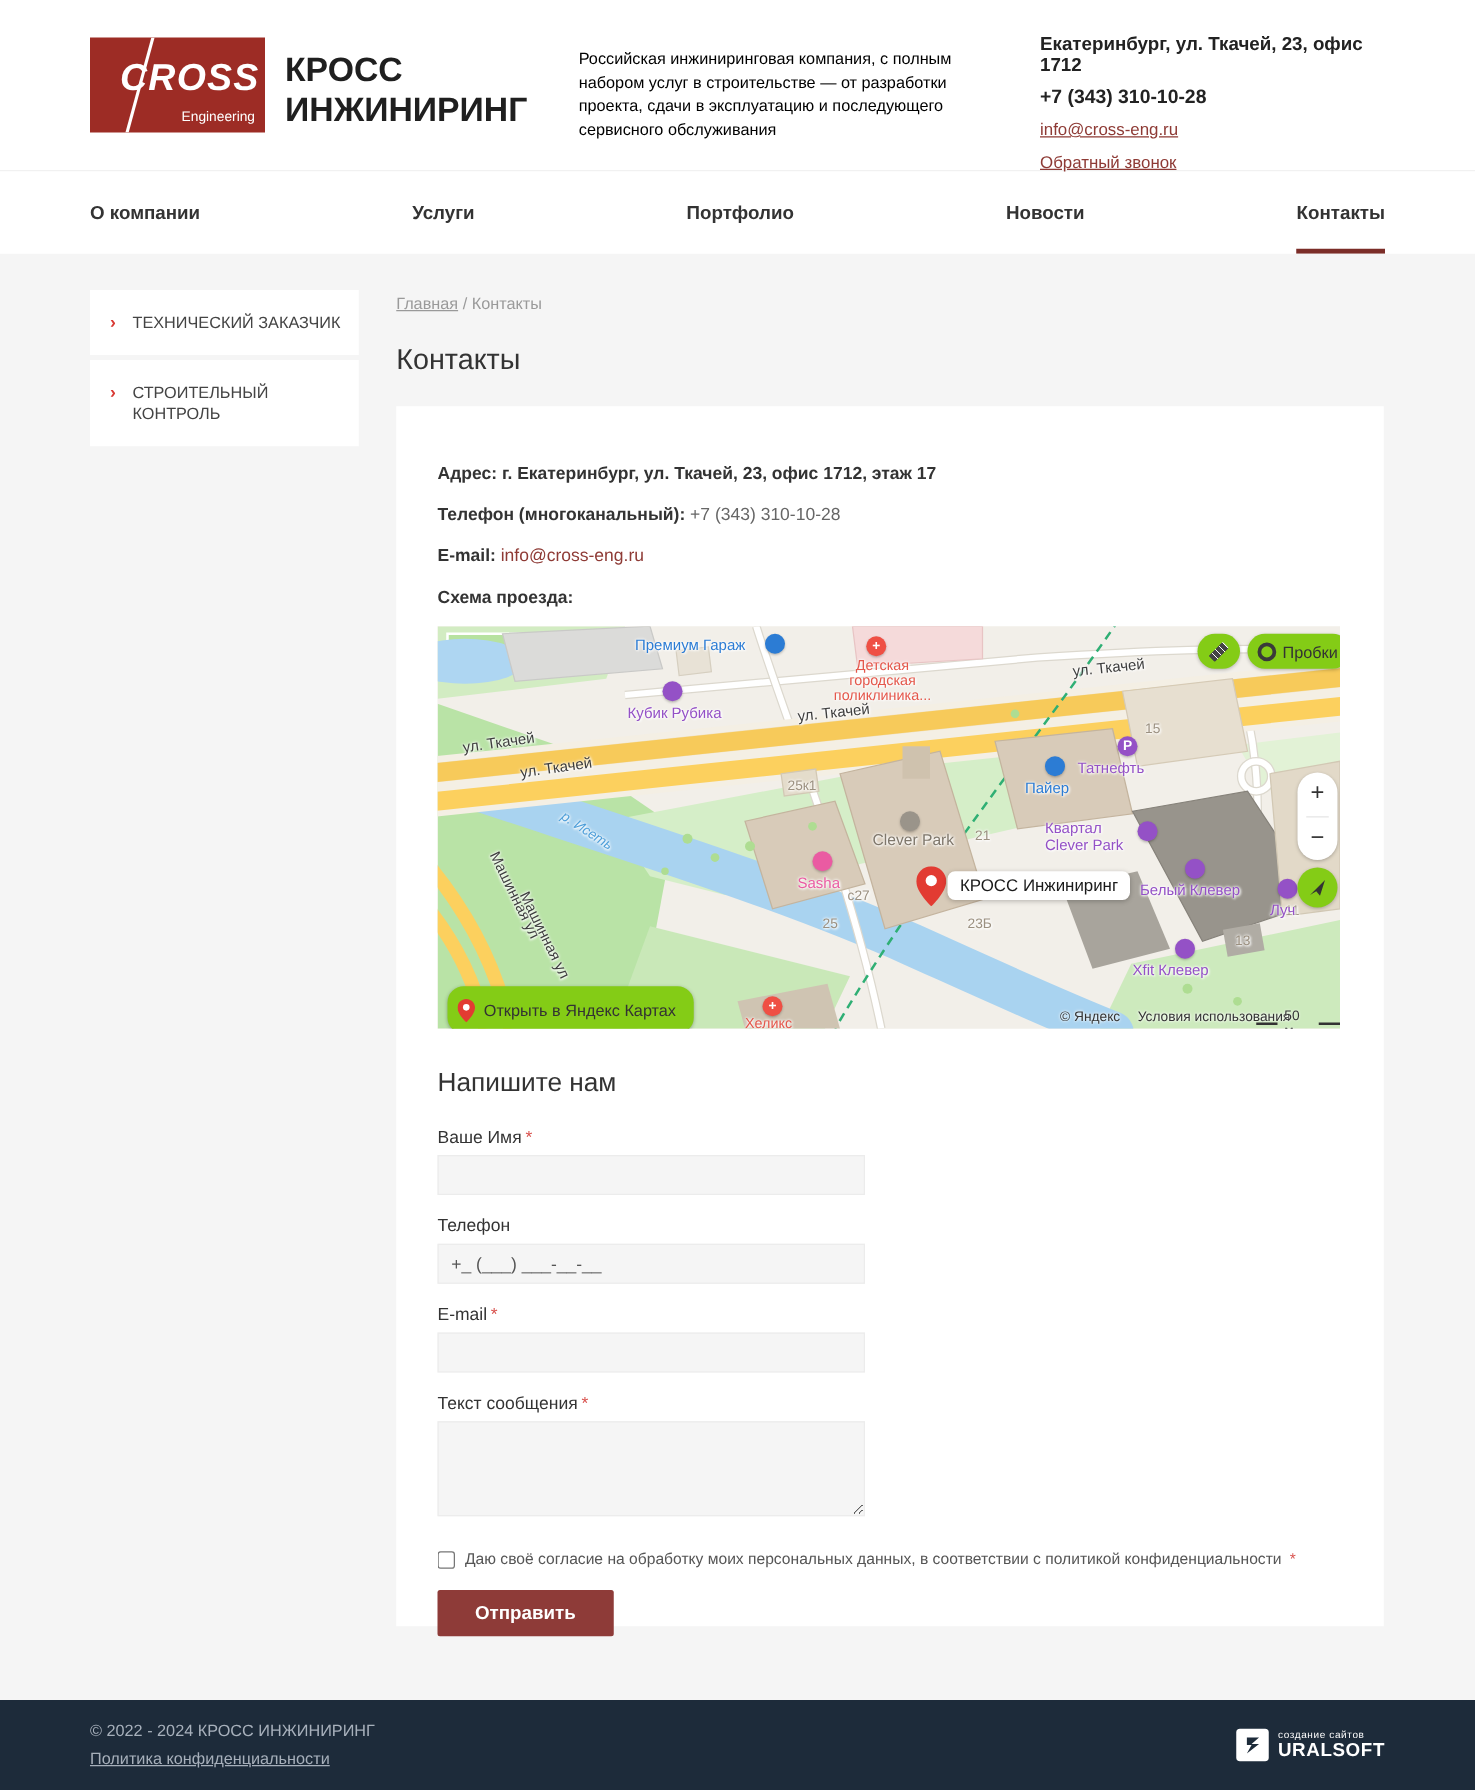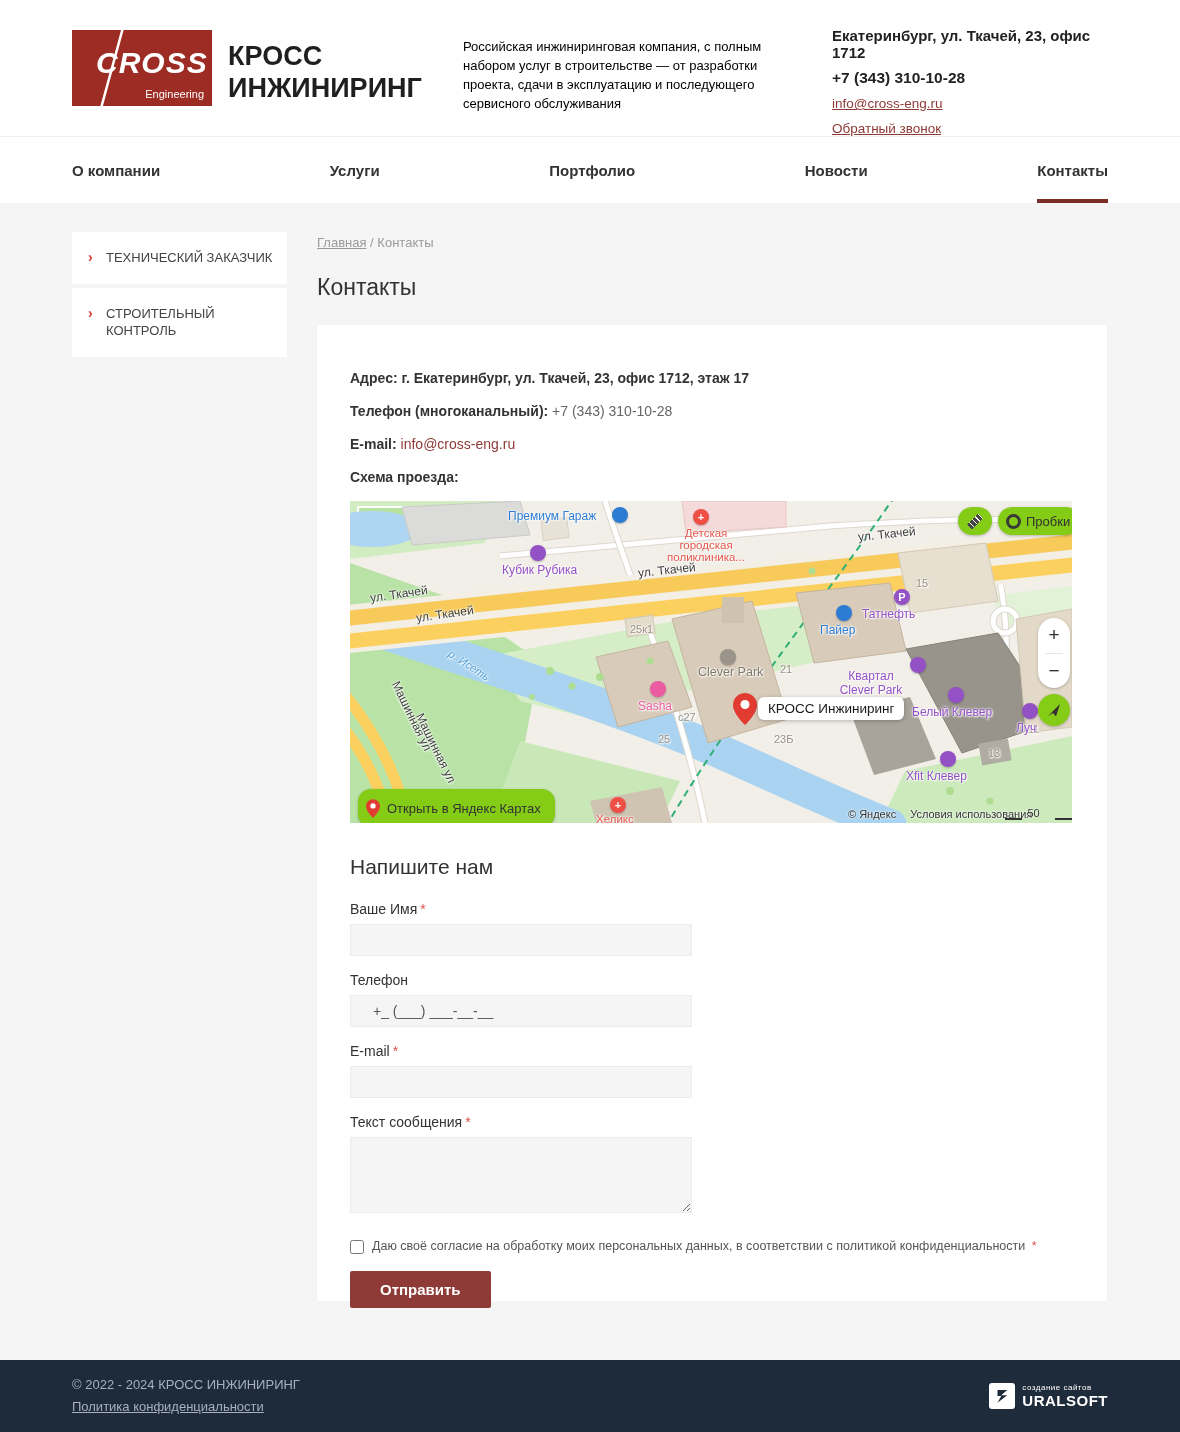--- a/index.html
+++ b/index.html
@@ -65,21 +65,21 @@
   .locate-btn { left:688px; top:193px; width:32px; height:32px; border-radius:50%; }
   .map-attr { position:absolute; left:498px; top:307px; font-size:11px; color:#333; text-shadow:0 0 2px #fff,0 0 3px #fff; display:flex; gap:14px; }
   .map-attr .terms { cursor:pointer; }
   .map-scale { position:absolute; left:655px; top:306px; font-size:11px; color:#333; display:flex; align-items:center; gap:5px; text-shadow:0 0 2px #fff; }
   .map-scale .bar { width:18px; height:2px; background:#333; }
   
   .form-heading { margin-top:32px; font-size:21px; font-weight:500; color:#333; }
   .form { margin-top:22px; }
   .f-label { font-size:14px; color:#333; margin-bottom:7px; }
   .req { color:#d9534f; margin-left:3px; }
-  .f-input { width:342px; height:32px; background:#f5f5f5; border:1px solid #ececec; padding:0 22px; font-size:14px; font-family:inherit; color:#444; margin-bottom:16px; }
+  .f-input { width:342px; height:32px; background:#f5f5f5; border:1px solid #ececec; padding:0 10px; font-size:14px; font-family:inherit; color:#444; margin-bottom:16px; }
   .f-input::placeholder { color:#555; }
   textarea.f-input { height:76px; padding:8px 10px; resize:both; }
   .consent { display:flex; align-items:flex-start; gap:8px; margin-top:6px; font-size:12.5px; color:#555; }
   .consent input { width:14px; height:14px; margin-top:1px; accent-color:#fff; }
   .submit-btn { margin-top:17px; background:#8e3b38; color:#fff; border:none; padding:10px 30px; font-size:15px; font-weight:bold; font-family:inherit; border-radius:2px; cursor:pointer; }
   
   .footer { position:absolute; left:0; top:1360px; width:1180px; height:72px; background:#1d2b3a; display:flex; align-items:center; justify-content:space-between; padding:12px 72px; }
   .ft-copy { font-size:13px; color:#a7b0bb; }
   .ft-privacy { display:inline-block; margin-top:7px; font-size:13px; color:#a7b0bb; text-decoration:underline; cursor:pointer; }
   .ft-logo { display:flex; align-items:center; gap:7px; }
@@ -225,21 +225,21 @@
         <span class="poi-ic ic-purple" style="left:180px;top:44px"></span>
         <span class="ml poi-purple" style="left:152px;top:62px">Кубик Рубика</span>
         <span class="poi-ic ic-purple" style="left:544px;top:88px">P</span>
         <span class="ml poi-purple" style="left:512px;top:106px">Татнефть</span>
         <span class="poi-ic ic-blue" style="left:486px;top:104px"></span>
         <span class="ml poi-blue" style="left:470px;top:122px">Пайер</span>
         <span class="poi-ic ic-gray" style="left:370px;top:148px"></span>
         <span class="ml poi-gray" style="left:348px;top:164px">Clever Park</span>
         <span class="poi-ic ic-pink" style="left:300px;top:180px"></span>
         <span class="ml poi-pink" style="left:288px;top:198px">Sasha</span>
-        <span class="ml poi-purple" style="left:486px;top:168px;width:70px;white-space:normal;text-align:center">Квартал Clever Park</span>
+        <span class="ml poi-purple" style="left:486px;top:154px;width:70px;white-space:normal;text-align:left">Квартал Clever Park</span>
         <span class="poi-ic ic-purple" style="left:560px;top:156px"></span>
         <span class="poi-ic ic-purple" style="left:598px;top:186px"></span>
         <span class="ml poi-purple" style="left:562px;top:204px">Белый Клевер</span>
         <span class="poi-ic ic-purple" style="left:672px;top:202px"></span>
         <span class="ml poi-purple" style="left:666px;top:220px">Луч</span>
         <span class="poi-ic ic-purple" style="left:590px;top:250px"></span>
         <span class="ml poi-purple" style="left:556px;top:268px">Xfit Клевер</span>
         <span class="poi-ic ic-red" style="left:260px;top:296px">+</span>
         <span class="ml poi-red" style="left:246px;top:312px">Хеликс</span>
 

